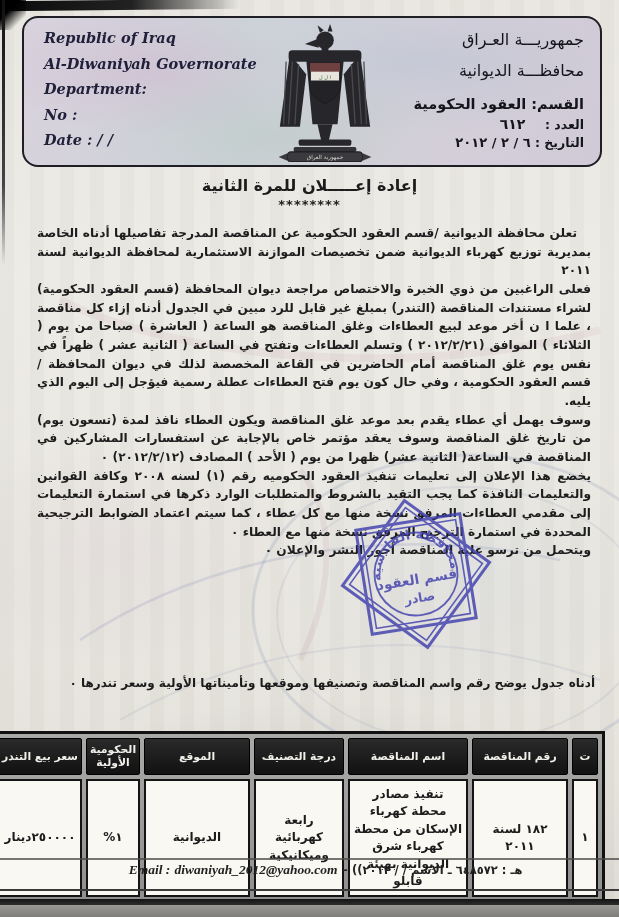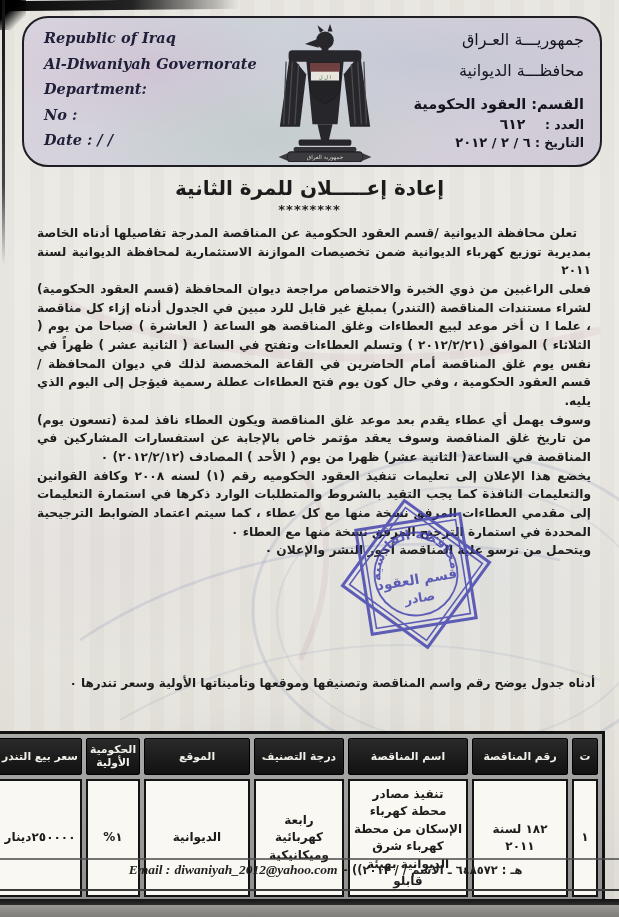--- a/index.html
+++ b/index.html
@@ -22,38 +22,38 @@
   .edge-top{position:absolute;top:0;left:0;width:240px;height:10px;background:linear-gradient(90deg,#0a0a0a 0%,#222 55%,transparent 100%);transform:skewY(-0.6deg);}
   .edge-corner{position:absolute;top:0;left:0;width:26px;height:30px;background:linear-gradient(135deg,#000 35%,transparent 75%);}
   .edge-left{position:absolute;top:0;left:2px;width:3px;height:265px;background:linear-gradient(180deg,#111,#44444a 70%,transparent);}
   .edge-bottom-1{position:absolute;left:0;top:889px;width:100%;height:2px;background:#3a3a3a;}
   .edge-bottom-2{position:absolute;left:0;top:899px;width:100%;height:6px;background:linear-gradient(180deg,#141414,#2e2e2e);}
   .edge-bottom-fill{position:absolute;left:0;top:905px;width:100%;height:12px;background:linear-gradient(180deg,#9b9a96,#7e7d79);}
 
   
   .letterhead{
     position:absolute;left:22px;top:16px;width:576px;height:147px;
-    border:2.5px solid #1e1e24;border-radius:26px;
+    border:2.5px solid #1e1e24;border-radius:16px;
     background:
       radial-gradient(ellipse 200px 90px at 22% 35%, rgba(205,170,200,0.35), transparent 75%),
       radial-gradient(ellipse 230px 100px at 70% 30%, rgba(160,185,200,0.30), transparent 75%),
       radial-gradient(ellipse 260px 80px at 45% 80%, rgba(170,195,175,0.28), transparent 75%),
       linear-gradient(100deg,#d8d2dd 0%,#ccd2d8 38%,#d6d0db 68%,#cfcad6 100%);
   }
   .lh-en{position:absolute;left:20px;top:13px;font-family:"DejaVu Serif","Liberation Serif",serif;font-style:italic;font-weight:bold;font-size:14.5px;color:#20203a;line-height:1.0;}
   .lh-en div{margin-bottom:11px;}
   .lh-ar{position:absolute;right:16px;top:12px;text-align:right;direction:rtl;color:#14141c;}
   .lh-ar .big{font-size:16px;font-weight:normal;margin-bottom:12px;letter-spacing:0.5px;}
   .lh-ar .dept{font-size:14.5px;font-weight:bold;margin-top:16px;margin-bottom:4px;}
   .lh-ar .small{font-size:12.5px;font-weight:bold;margin-top:3px;}
   .emblem{position:absolute;left:238px;top:6px;}
 
   
   .title-wrap{position:absolute;left:0;top:176px;width:100%;text-align:center;}
-  .title{font-size:20px;font-weight:bold;direction:rtl;}
+  .title{font-size:16px;font-weight:bold;direction:rtl;}
   .stars{font-size:13px;font-weight:bold;letter-spacing:1px;margin-top:2px;color:#222;}
 
   
   .body-text{position:absolute;right:28px;left:37px;top:224px;direction:rtl;text-align:justify;font-size:12.2px;font-weight:bold;line-height:1.53;color:#1d1d1d;}
   .body-text p{margin:0;}
   .body-text p.indent{text-indent:14px;}
 
   
   .marks{position:absolute;left:0;top:0;width:619px;height:917px;pointer-events:none;}
 

